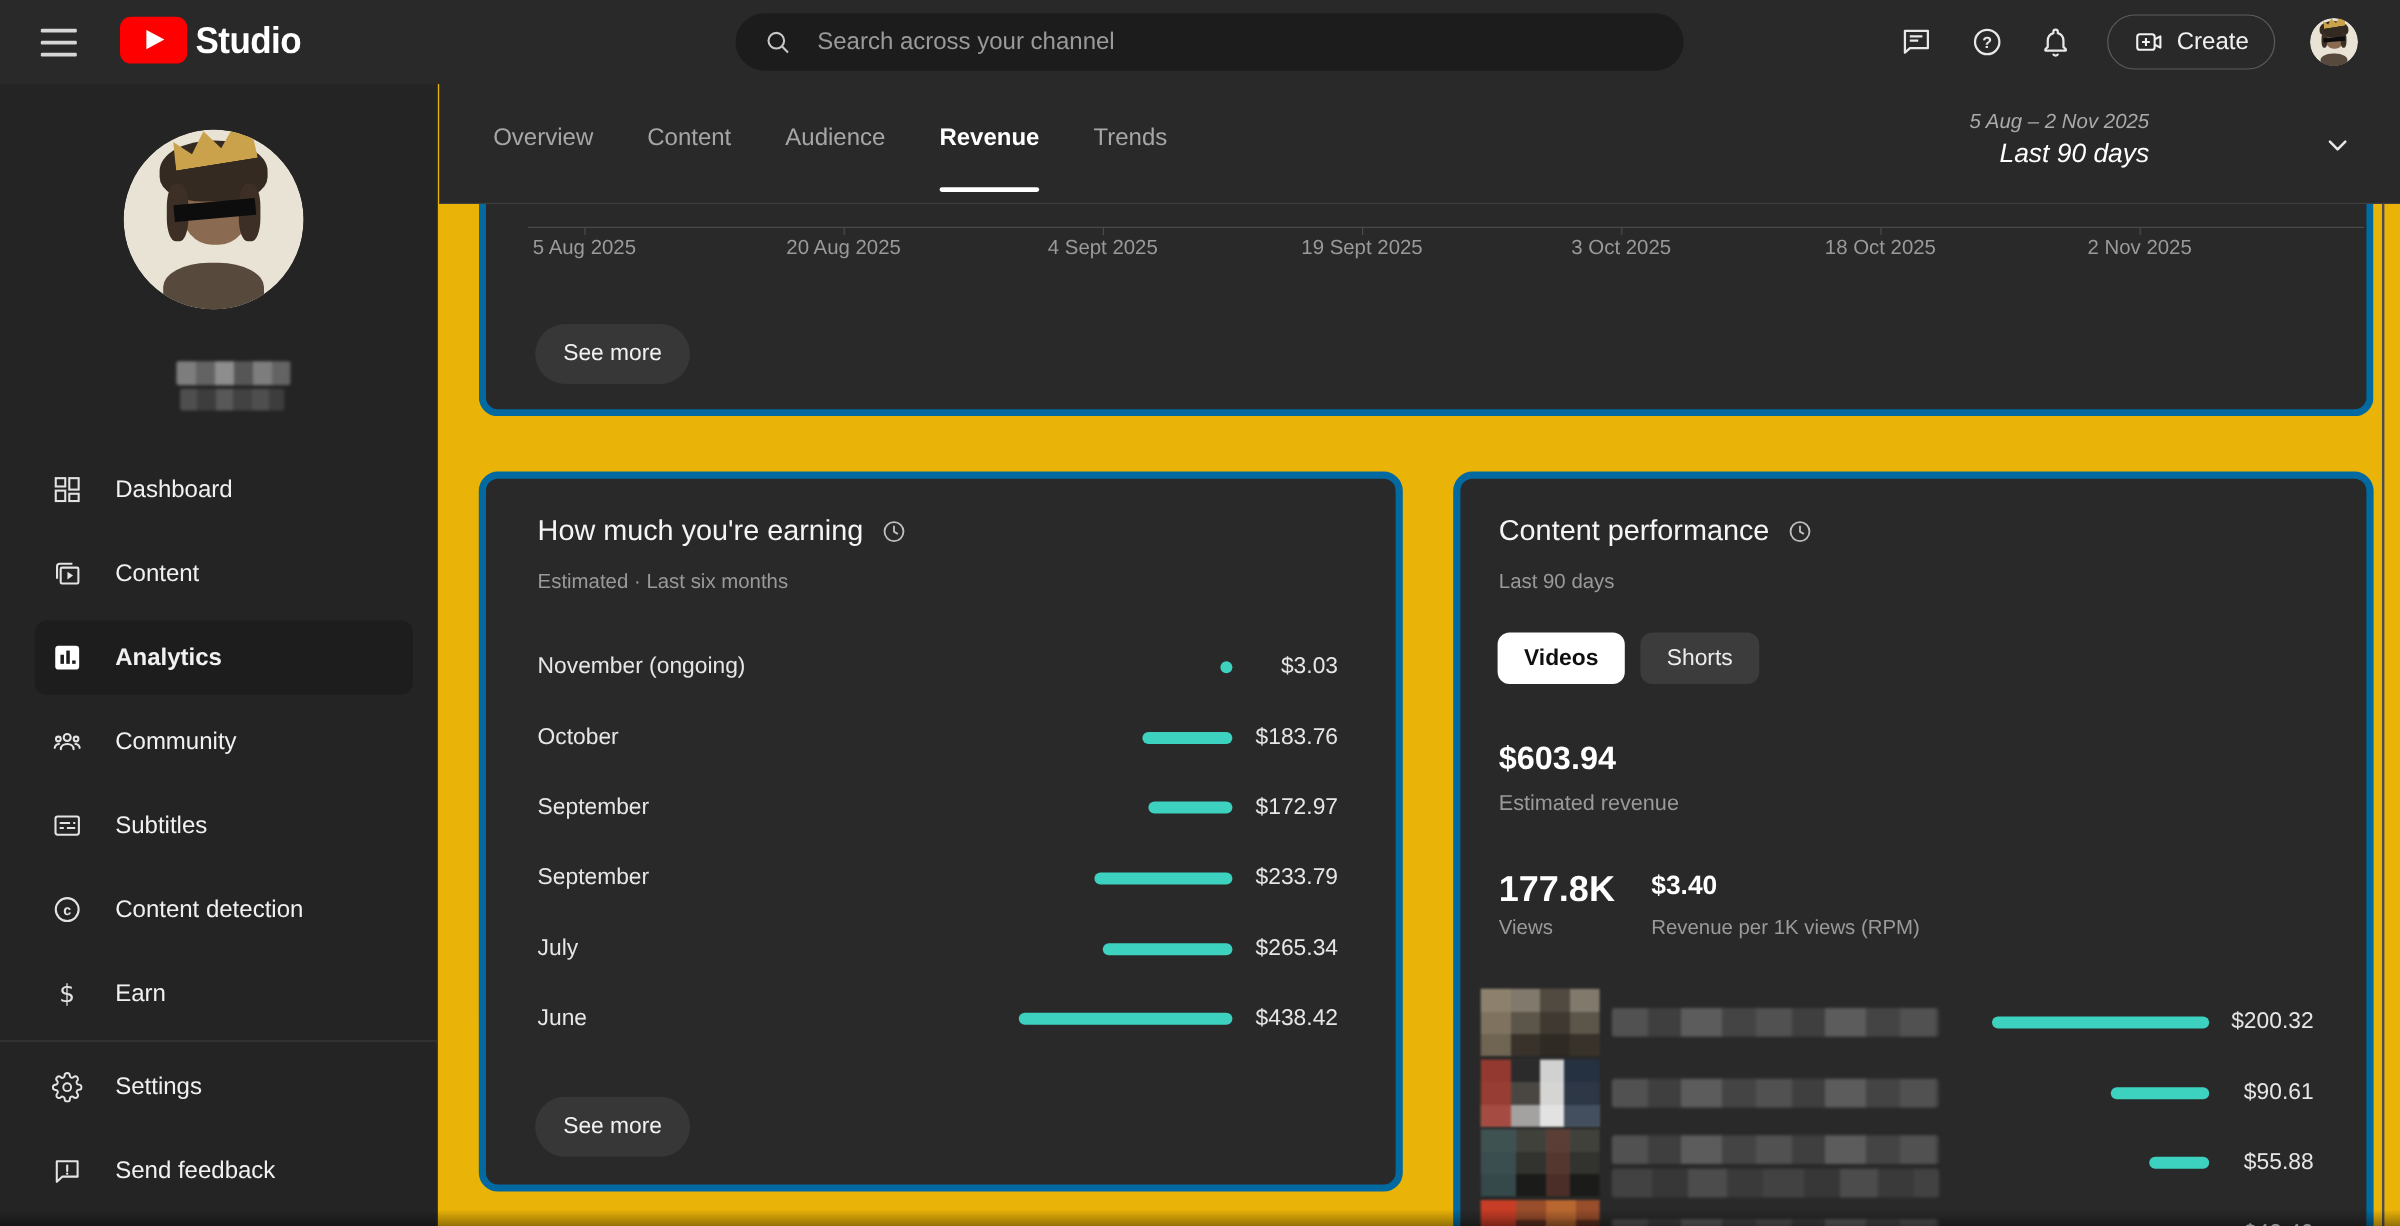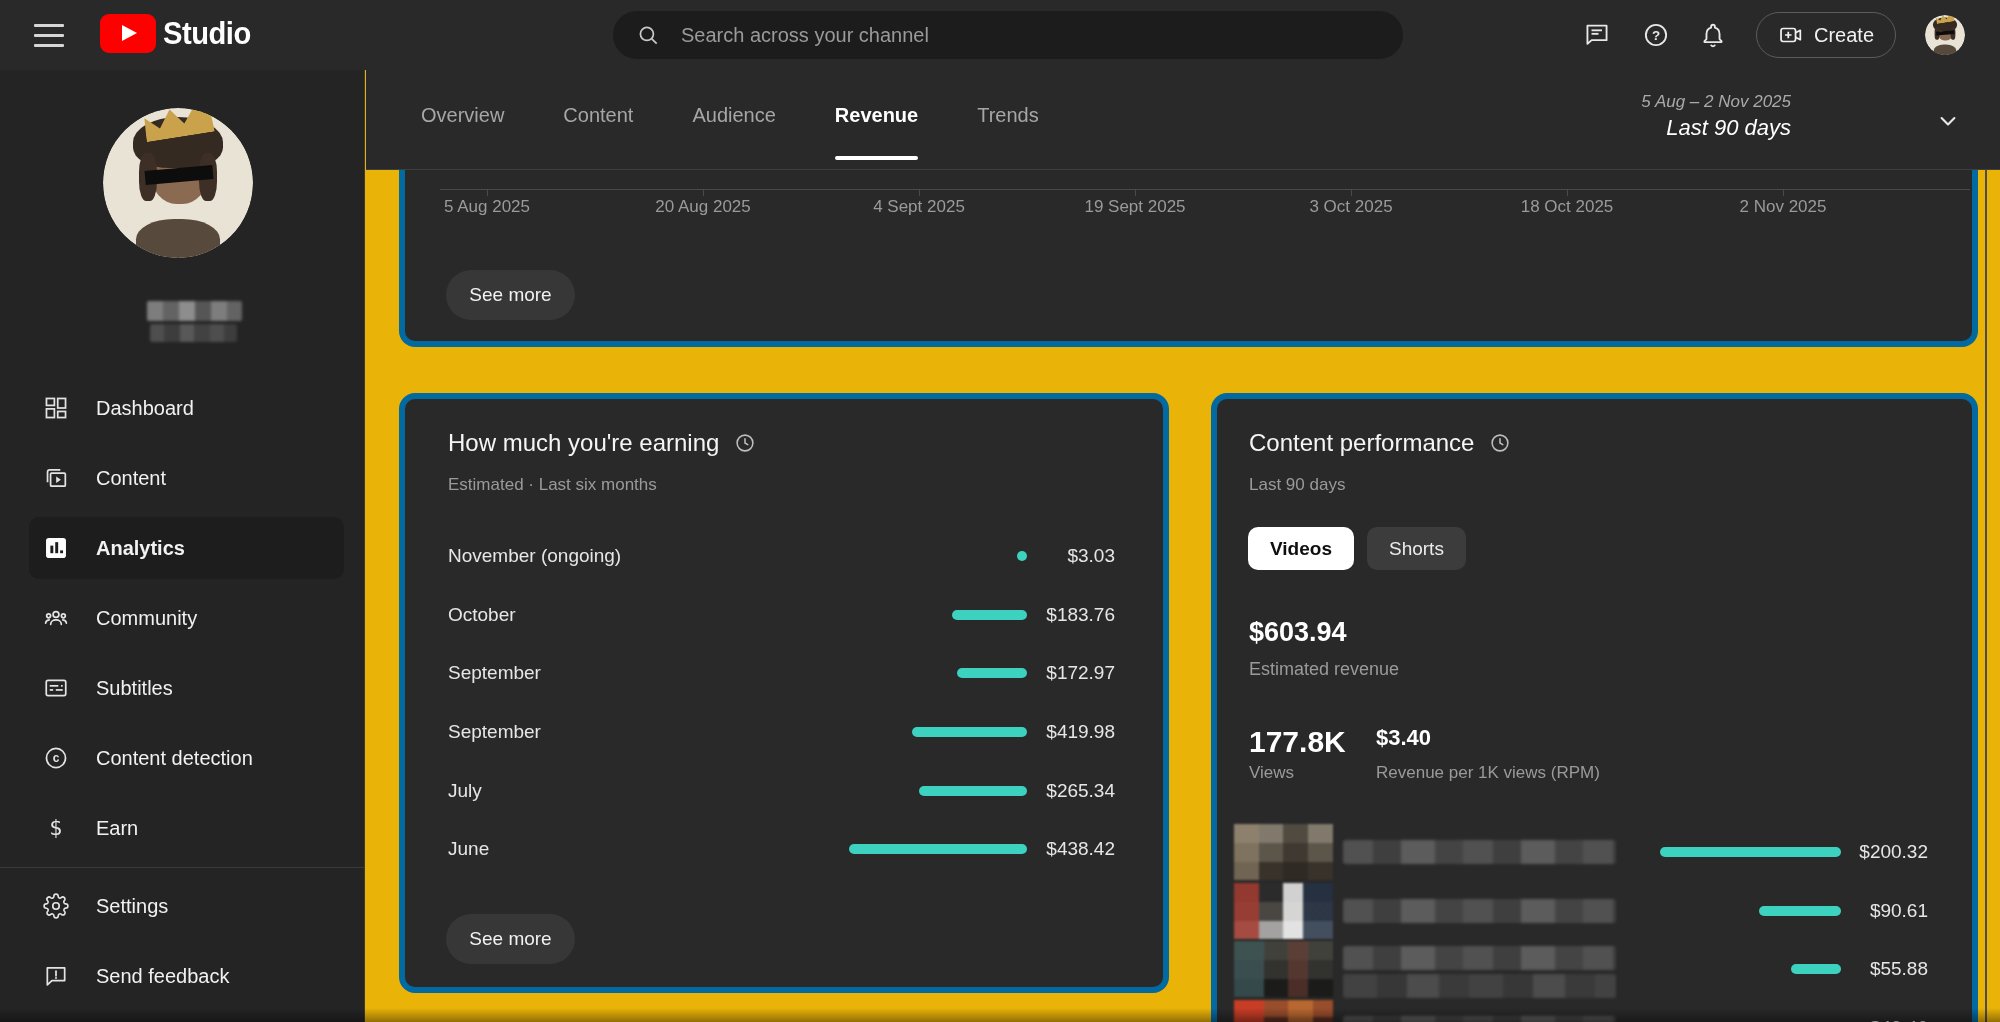--- a/index.html
+++ b/index.html
@@ -54,21 +54,21 @@
   .menu-item .mi-label{position:absolute;left:96px;font-size:20px;color:#f1f1f1;}
   .menu-item.selected .sel-pill{position:absolute;left:29px;top:4px;width:315px;height:62px;background:#1d1d1d;border-radius:10px;}
   .menu-item.selected .mi-label{font-weight:700;}
   .menu-item .mi-icon,.menu-item .mi-label{z-index:2;text-align:right;}
   .side-divider{position:absolute;left:0;top:797px;width:365px;height:1px;background:#3a3a3a;}
   .menu-footer{position:absolute;left:0;top:801px;width:100%;}
 
   
   .main-header{position:absolute;left:366px;top:70px;width:1634px;height:100px;background:#292929;
      border-bottom:1px solid #3e3e3e;box-sizing:border-box;z-index:20;}
-  .tabs{position:absolute;left:55px;bottom:0;height:100%;display:flex;gap:59px;}
+  .tabs{position:absolute;left:45px;bottom:0;height:100%;display:flex;gap:45px;}
   .tab{position:relative;height:100%;cursor:pointer;display:flex;align-items:flex-end;}
   .tab .tab-label{font-size:20px;color:#a6a6a6;padding-bottom:42px;}
   .tab.selected .tab-label{color:#fff;font-weight:700;}
   .tab .underline{display:none;}
   .tab.selected .underline{display:block;position:absolute;left:0;right:0;bottom:9px;height:4px;background:#fff;border-radius:2px;}
   .date-picker{position:absolute;right:0;top:0;width:420px;height:100px;cursor:pointer;font-style:italic;}
   .date-range{position:absolute;right:209px;top:21px;text-align:right;}
   .date-range .dr-line1{font-size:17px;color:#aaa;line-height:22px;}
   .date-range .dr-line2{font-size:22px;color:#fff;line-height:29px;}
   .date-chevron{position:absolute;right:38px;top:37px;width:28px;height:28px;}
@@ -396,21 +396,21 @@
           <span class="e-value">$183.76</span>
         </div>
         <div class="e-row">
           <span class="e-label">September</span>
           <div class="e-bar" style="background: rgb(61, 209, 192); width: 70px;"></div>
           <span class="e-value">$172.97</span>
         </div>
         <div class="e-row">
           <span class="e-label">September</span>
           <div class="e-bar" style="background: rgb(61, 209, 192); width: 115px;"></div>
-          <span class="e-value">$419.98</span>
+          <span class="e-value">$233.79</span>
         </div>
         <div class="e-row">
           <span class="e-label">July</span>
           <div class="e-bar" style="background: rgb(61, 209, 192); width: 108px;"></div>
           <span class="e-value">$265.34</span>
         </div>
         <div class="e-row">
           <span class="e-label">June</span>
           <div class="e-bar" style="background: rgb(61, 209, 192); width: 178px;"></div>
           <span class="e-value">$438.42</span>

